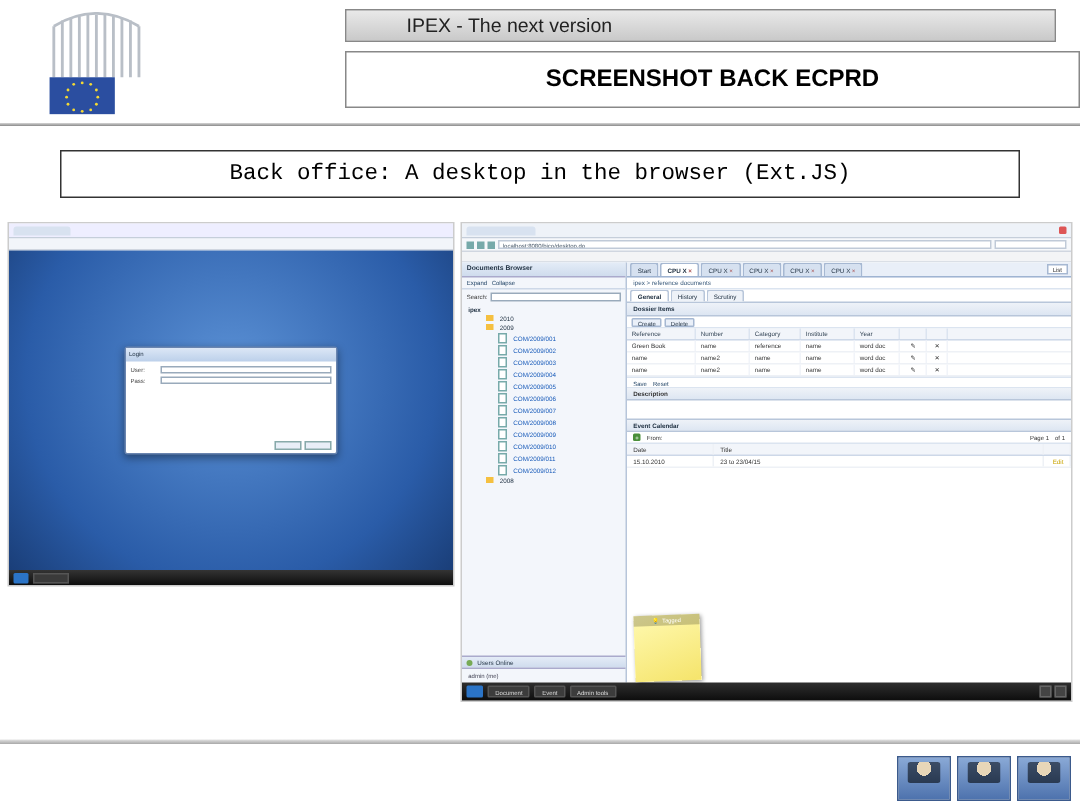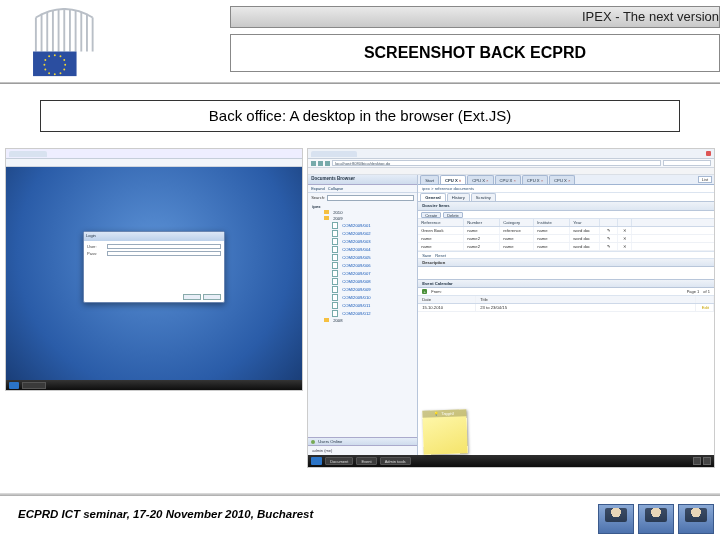--- a/index.html
+++ b/index.html
@@ -5,32 +5,32 @@
   * { box-sizing: border-box; margin: 0; padding: 0; }
   html, body { width: 720px; height: 540px; font-family: Arial, sans-serif; overflow: hidden; }
   body { background: #fff; position: relative; }
 
   .slide { width: 720px; height: 540px; position: relative; }
 
   
   .header { position: absolute; top: 0; left: 0; right: 0; height: 80px; }
   .logo { position: absolute; left: 30px; top: 8px; width: 95px; height: 70px; }
   .logo svg { width: 100%; height: 100%; }
-  .title-bar1 { position: absolute; left: 230px; right: 0; top: 6px; height: 22px;
+  .title-bar1 { position: absolute; left: 230px; right: 16px; top: 6px; height: 22px;
     background: linear-gradient(to bottom,#e9e9e9,#c9c9c9); border:1px solid #888;
-    text-align: right; font-size: 13px; line-height: 20px; color:#222; }
+    text-align: left; font-size: 13px; line-height: 20px; color:#222;padding-left:40px; }
   .title-bar2 { position: absolute; left: 230px; right: 0; top: 34px; height: 38px;
     border:1px solid #888; background:#fff; text-align: center; font-weight: bold;
     font-size: 16px; line-height: 36px; color:#000; }
   .thin-rule { position:absolute; top:82px; left:0; right:0; height:2px;
     background: linear-gradient(to bottom,#d5d5d5,#8a8a8a); }
 
   
   .subtitle-box { position:absolute; top:100px; left:40px; right:40px; height:32px;
-    border:1px solid #333; text-align:center; font-size:15px; line-height:30px; }
+    border:1px solid #333; text-align:center; font-size:15px; line-height:30px;font-family:Liberation Mono, monospace; }
 
   
   .shots { position:absolute; top:148px; left:5px; right:5px; bottom:72px; display:flex; gap:4px; }
   .shot { flex:1; position:relative; }
   .shot.small { flex:0 0 42%; }
 
   
   .sc1 { width:100%; height:76%; border:1px solid #ccc; background:#fff; display:flex; flex-direction:column; font-size:5px; }
   .sc1 .chrome { height:10px; background:#eef; border-bottom:1px solid #c5ceda; padding:1px 3px; display:flex; align-items:center; gap:2px; }
   .sc1 .chrome .tab { width:38px; height:6px; background:#d8e2f0; border-radius:2px 2px 0 0; }
@@ -373,19 +373,18 @@
       <div class="note">
         <div class="nh">
             <span>💡</span>
             <span>Tagged</span>
           </div>
       </div>
     </div>
   </div>
 
   <div class="footer-rule"></div>
-  <div class="footer-text">ECPRD ICT seminar, 17-20 November 2010, Bucharest</div>
   <div class="footer-icons">
     <div class="fi"></div>
     <div class="fi"></div>
     <div class="fi"></div>
   </div>
 </div>
 
 </body></html>

